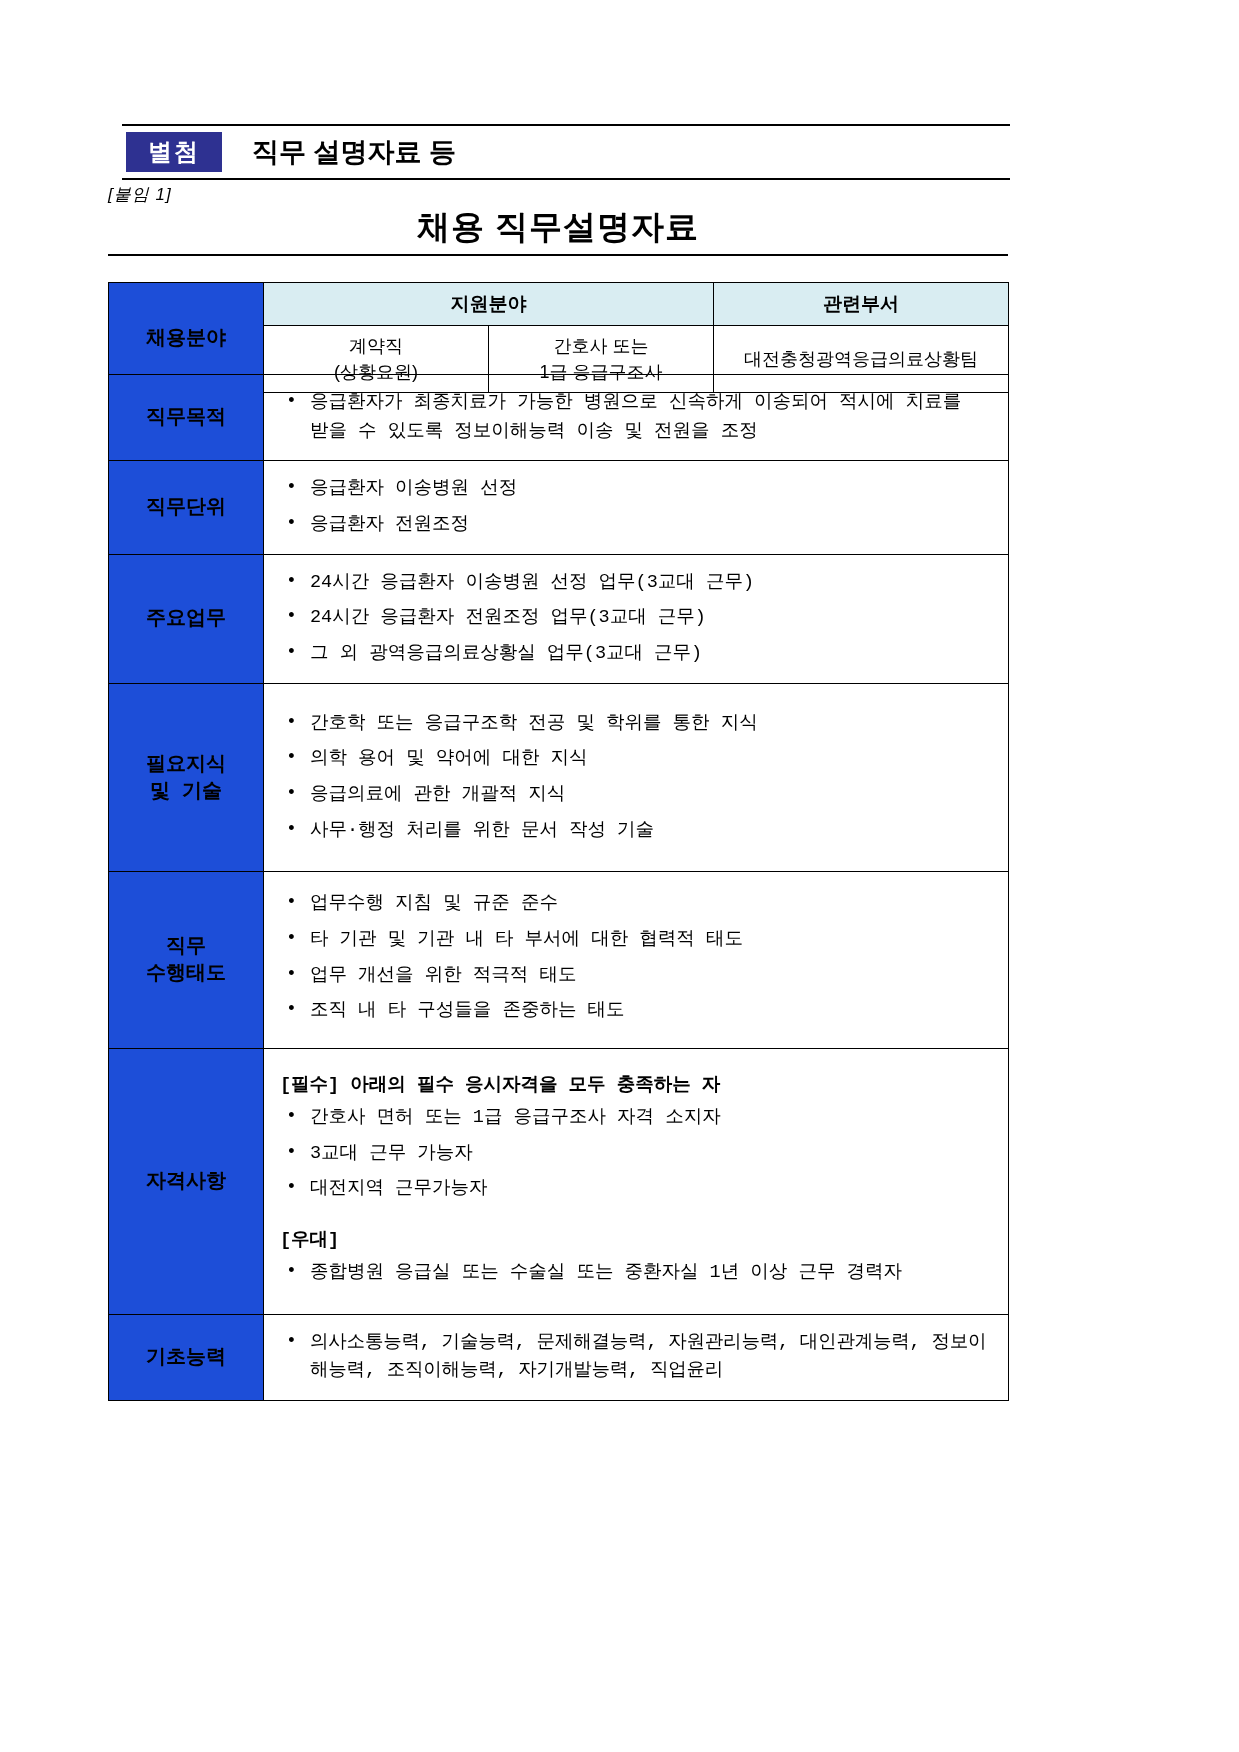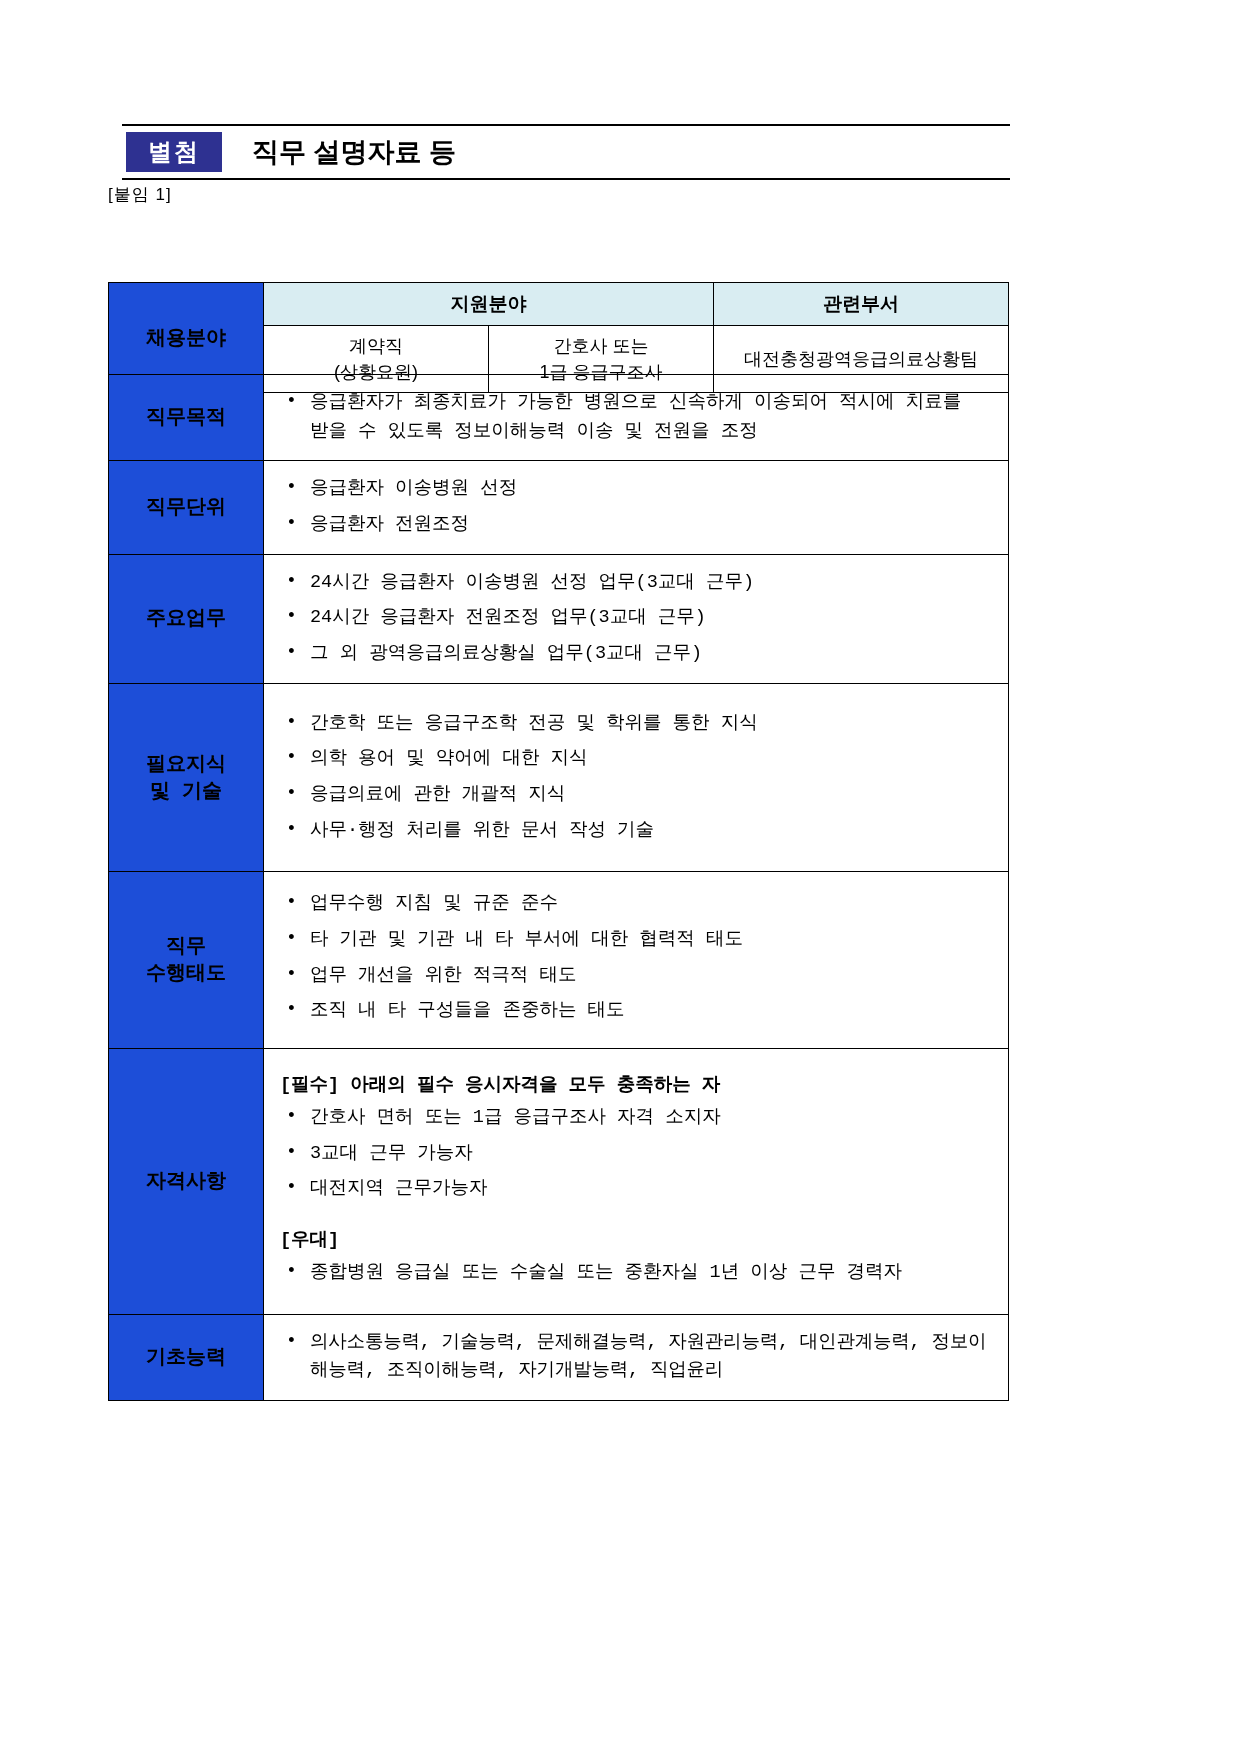--- a/index.html
+++ b/index.html
@@ -50,20 +50,21 @@
     font-weight: bold;
     margin-left: 30px;
     letter-spacing: 0px;
   }
   .bunim {
     position: absolute;
     left: 108px;
     top: 183px;
     font-size: 17px;
     letter-spacing: 1px;
+    font-style: italic;
   }
   .doc-title-wrap {
     position: absolute;
     left: 108px;
     top: 205px;
     width: 900px;
     border-bottom: 2px solid #000;
     text-align: center;
     padding-bottom: 4px;
   }
@@ -160,20 +161,23 @@
 
   <div class="header-wrap">
     <div class="attach-row">
       <div class="attach-badge">별첨</div>
       <div class="attach-title">직무 설명자료 등</div>
     </div>
   </div>
 
   <div class="bunim">[붙임 1]</div>
 
+  <div class="doc-title-wrap">
+    <div class="doc-title">채용 직무설명자료</div>
+  </div>
 
   <table class="t-top">
     <colgroup>
       <col style="width:155px">
       <col style="width:225px">
       <col style="width:225px">
       <col style="width:295px">
     </colgroup>
     <tbody>
         <tr>

